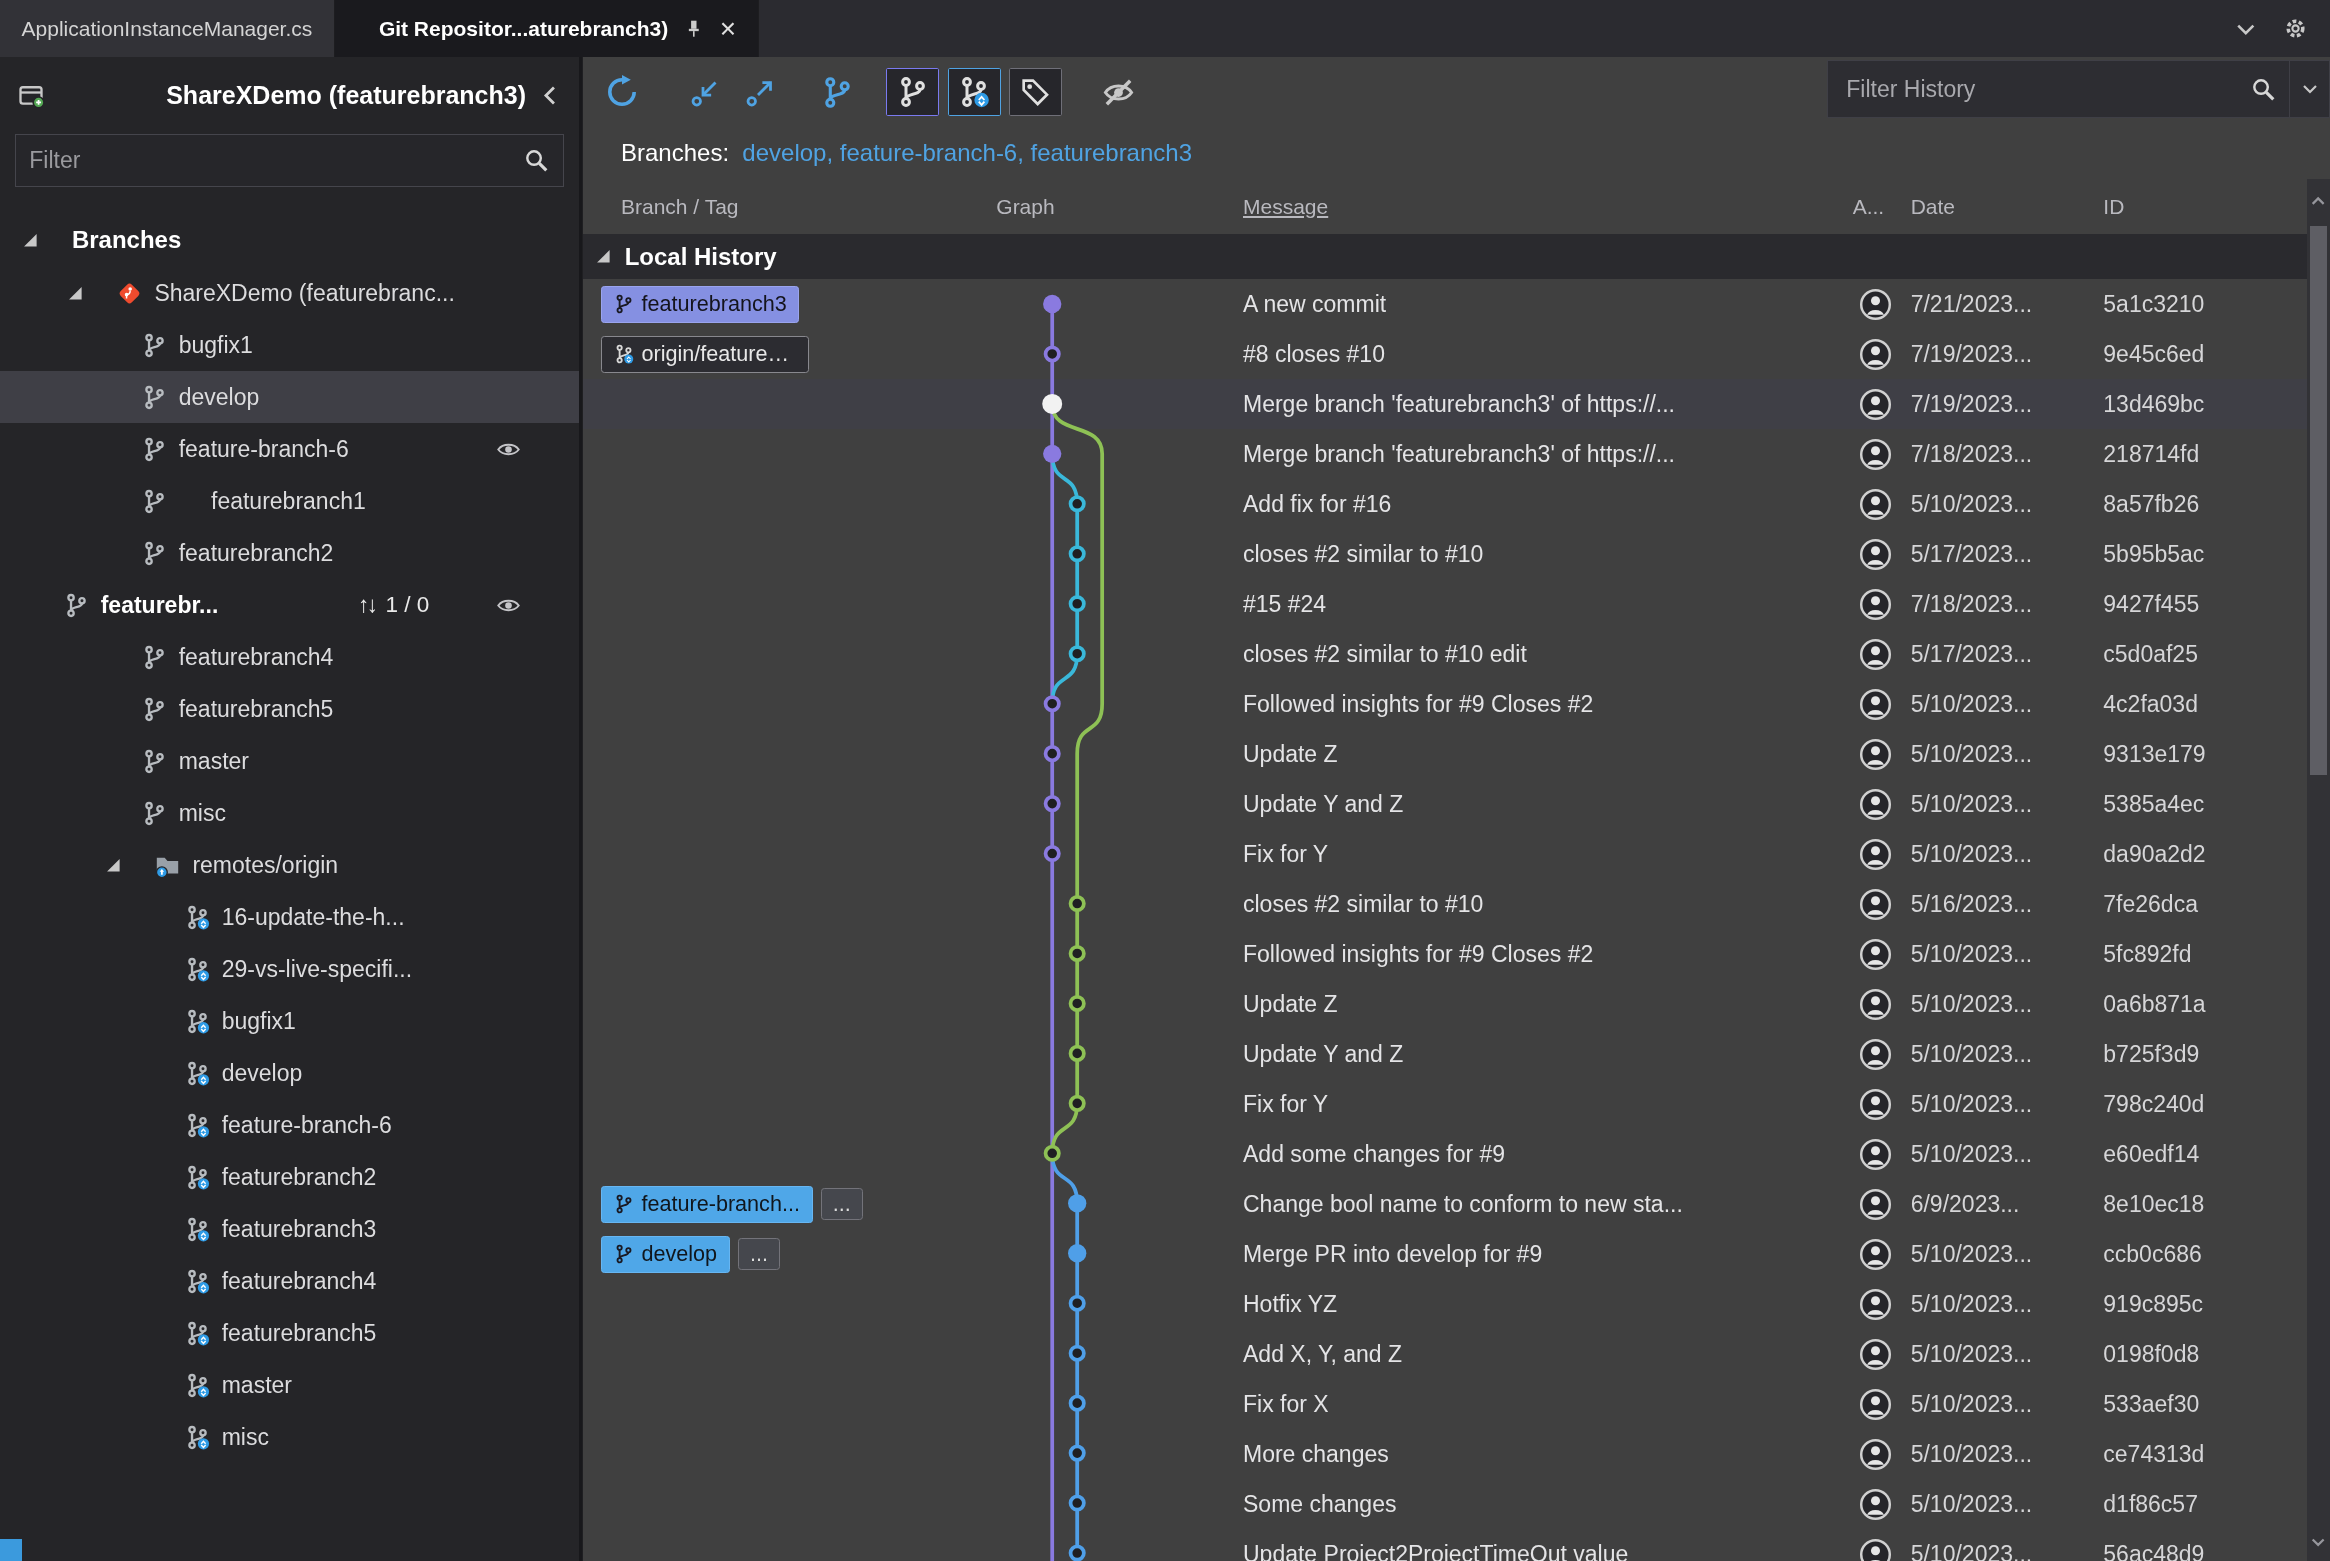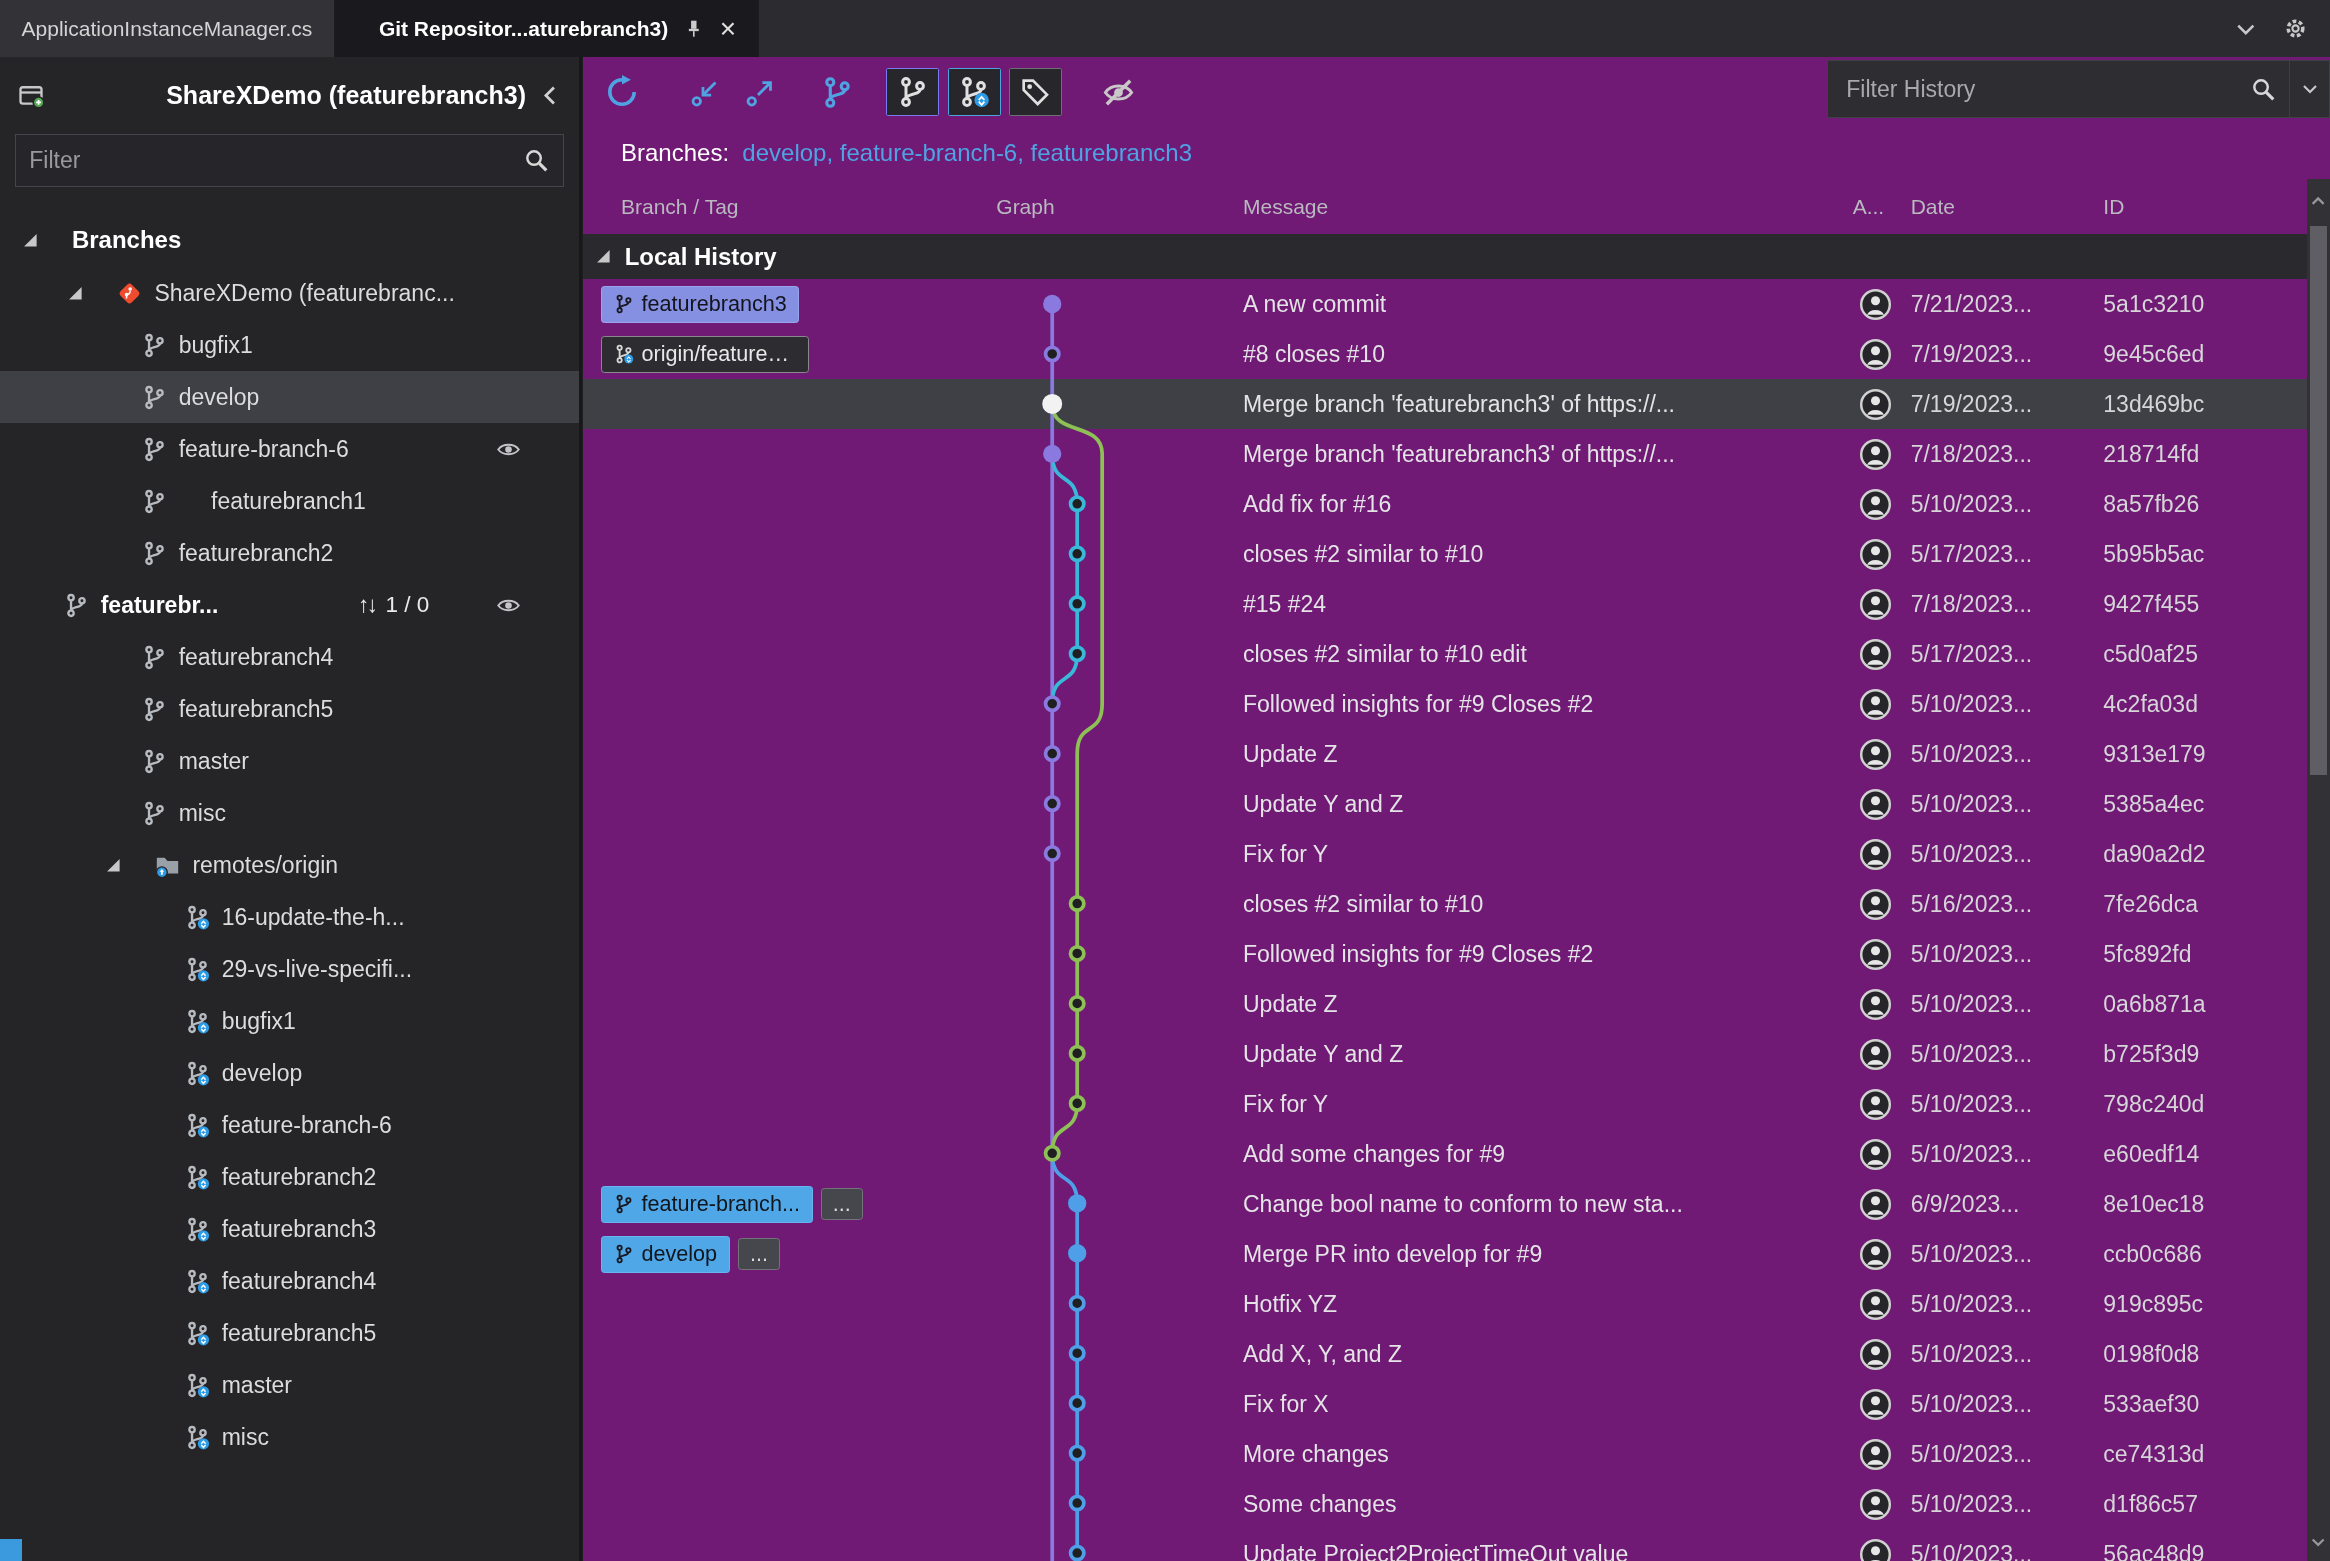--- a/index.html
+++ b/index.html
@@ -32,21 +32,21 @@
   .tree-row.selected { background:#3f3f46; }
   .tree-row .lbl.bold { font-weight:bold; color:#ffffff; }
   .expander { width:37px; display:flex; align-items:center; justify-content:flex-start; flex:none; }
   .tree-ic { flex:none; display:flex; align-items:center; }
   .counters { position:absolute; left:358px; display:flex; gap:10px; align-items:center; font-size:22.5px; color:#eaeaea; }
   .counters .arrows { letter-spacing:-2.5px; }
   .tree-eye { position:absolute; left:496px; display:flex; }
   .splitter { position:absolute; left:579px; top:57px; width:3.3px; bottom:0; background:#18181b; }
 
   
-  .main { position:absolute; left:583px; top:57px; right:0; bottom:0; background:#701a75; }
+  .main { position:absolute; left:583px; top:57px; right:0; bottom:0; background:#404040; }
   .toolbar { position:absolute; left:0; top:0; right:0; height:70px; display:flex; align-items:center; }
   .tbtn { width:47px; height:47px; display:flex; align-items:center; justify-content:center; flex:none; }
   .tb-refresh { margin-left:15px; }
   .tb-fetch { margin-left:37px; }
   .tb-push { margin-left:8.3px; }
   .tb-compare { margin-left:30px; }
   .toggle-group { margin-left:25px; display:flex; gap:8.3px; }
   .toggle-btn { width:53px; height:48px; border-radius:1.7px; display:flex; align-items:center; justify-content:center; background:#26262b; }
   .toggle-btn.t1 { border:1.7px solid #7a7af0; }
   .toggle-btn.t2 { border:1.7px solid #4fa3e3; }
@@ -59,21 +59,21 @@
   .fh-drop { width:40px; height:100%; border-left:0.8px solid #3f3f46; display:flex; align-items:center; justify-content:center; }
 
   .branches-row { position:absolute; left:38px; top:70px; height:52px; display:flex; align-items:center; font-size:24px; }
   .branches-row .blabel { font-weight:normal; color:#ffffff; margin-right:13.3px; }
   .blink { color:#4fa3e3; cursor:pointer; }
   .blink-sep { color:#4fa3e3; }
 
   .grid-header { position:absolute; left:0; top:122px; right:23px; height:55px; display:flex; align-items:center; font-size:21px; color:#b9b9bf; }
   .gh-branch { width:405px; padding-left:38px; }
   .gh-graph  { width:245px; padding-left:8.3px; }
-  .gh-msg    { width:613px; padding-left:10px; }
+  .gh-msg    { width:613px; padding-left:10px;text-decoration:underline; }
   .gh-author { width:58px;  padding-left:6.7px; }
   .gh-date   { width:196px; padding-left:6.7px; }
   .gh-id     { flex:1; padding-left:3.3px; }
 
   .section-band { position:absolute; left:0; top:177px; right:23px; height:45px; background:#2a2a2e; display:flex; align-items:center; gap:13.3px; padding-left:11.7px; font-size:24px; font-weight:bold; color:#ffffff; }
 
   .rows { position:absolute; left:0; top:222px; right:23px; bottom:0; overflow:hidden; }
   .commit-row { height:50px; display:flex; align-items:center; font-size:23px; }
   .commit-row.selected { background:#3f3f46; }
   .c-branch { width:405px; display:flex; align-items:center; gap:8.3px; padding-left:18.3px; overflow:hidden; flex:none; }

